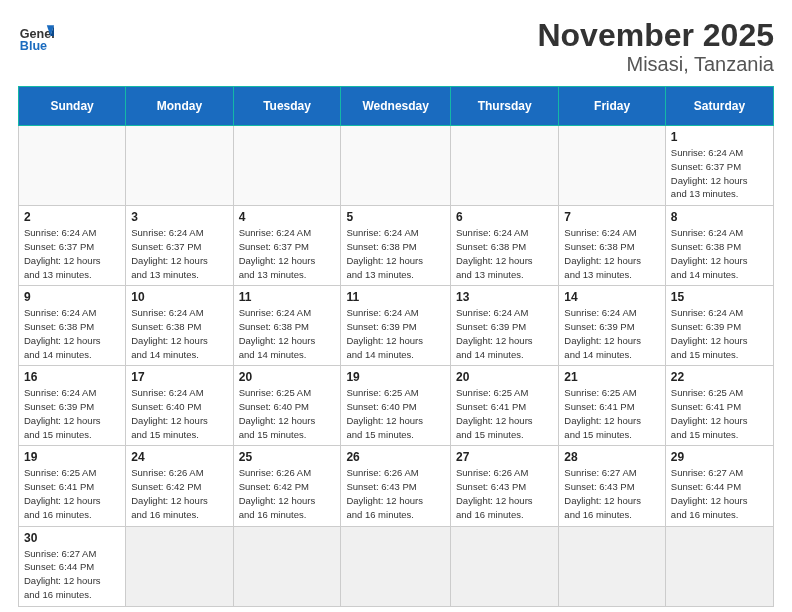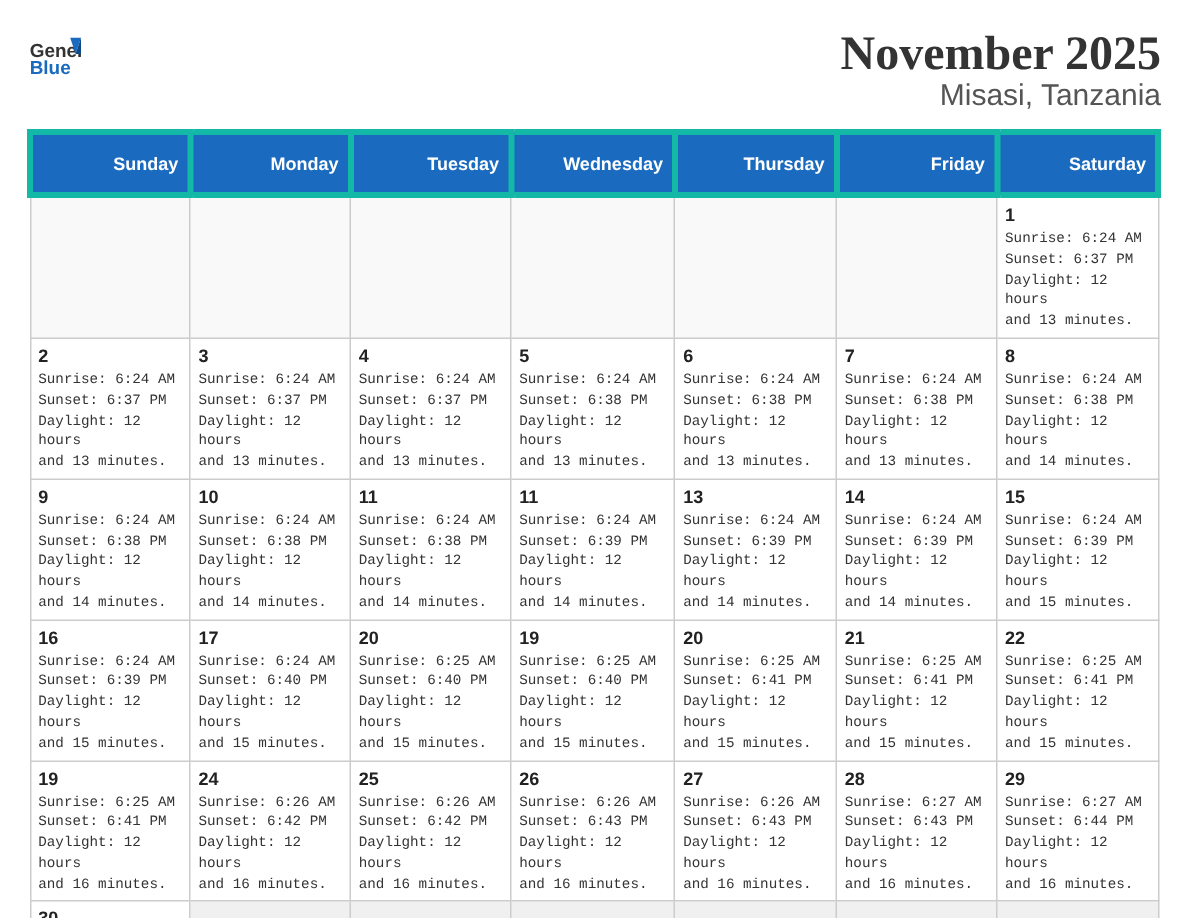--- a/index.html
+++ b/index.html
@@ -32,40 +32,39 @@
       height: 36px;
     }
     .title-block {
       text-align: right;
     }
     .month-title {
       font-size: 32px;
       font-weight: bold;
       color: #333;
       line-height: 1.1;
-      font-family: Liberation Serif, serif;
     }
     .location {
       font-size: 20px;
       color: #555;
     }
     .calendar {
       width: 100%;
       border-collapse: collapse;
       border: 1px solid #ccc;
       font-size: 10px;
     }
     .calendar th {
       background: #1a6bbf;
       color: #fff;
-      text-align: right;
+      text-align: center;
       padding: 12px 6px;
       font-size: 12px;
       font-weight: bold;
-      border: 4px solid #14b8a6;
+      border: 1px solid #14b8a6;
     }
     .calendar td {
       border: 1px solid #ccc;
       vertical-align: top;
       padding: 4px 5px;
       width: 113px;
       min-height: 80px;
       background: #fff;
     }
     .calendar td.empty {
@@ -78,21 +77,20 @@
       font-size: 12px;
       font-weight: bold;
       color: #222;
       display: block;
       margin-bottom: 2px;
     }
     .day-info {
       color: #333;
       font-size: 9.5px;
       line-height: 1.45;
-      font-family: Liberation Mono, monospace;
     }
     tr.week-row td {
       height: 80px;
     }
   </style>
 </head>
 <body>
 
 <div class="page">
   <div class="header">

